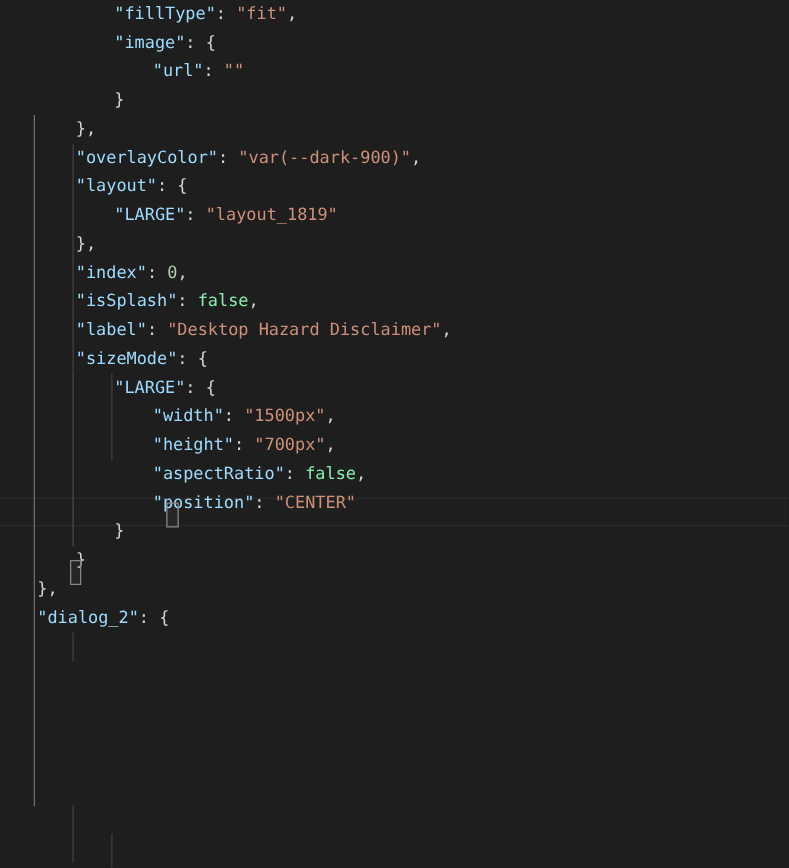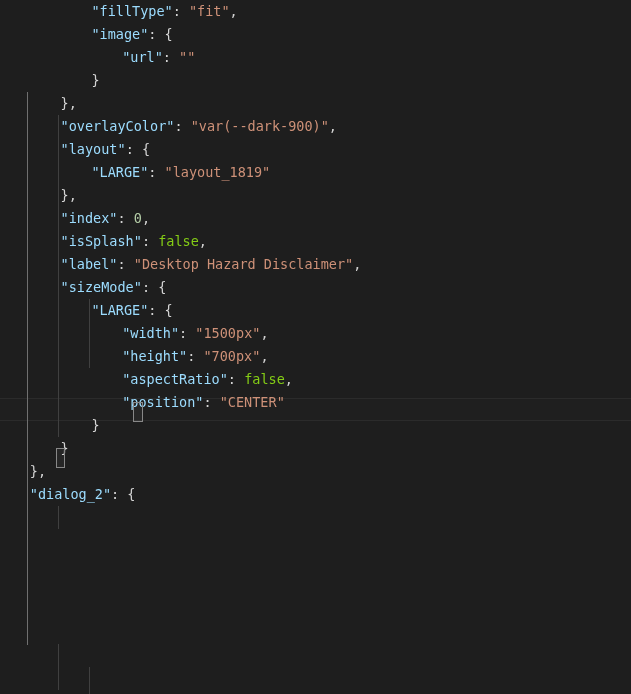--- a/index.html
+++ b/index.html
@@ -62,21 +62,21 @@
     line-height: 23px;
     height: 23px;
     letter-spacing: 0px;
     color: #d4d4d4;
     font-family: "DejaVu Sans Mono", "Liberation Mono", monospace;
   }
 
   
   .k   { color: #9cdcfe; }  
   .s   { color: #ce9178; }  
-  .b   { color: #84cc16; }  
+  .b   { color: #86efac; }  
   .n   { color: #b5cea8; }  
   .p   { color: #d4d4d4; }  
 
   .bracket-match {
     position: absolute;
     box-sizing: border-box;
     border: 1px solid #888888;
     background: rgba(255,255,255,0.04);
     z-index: 3;
     pointer-events: none;

